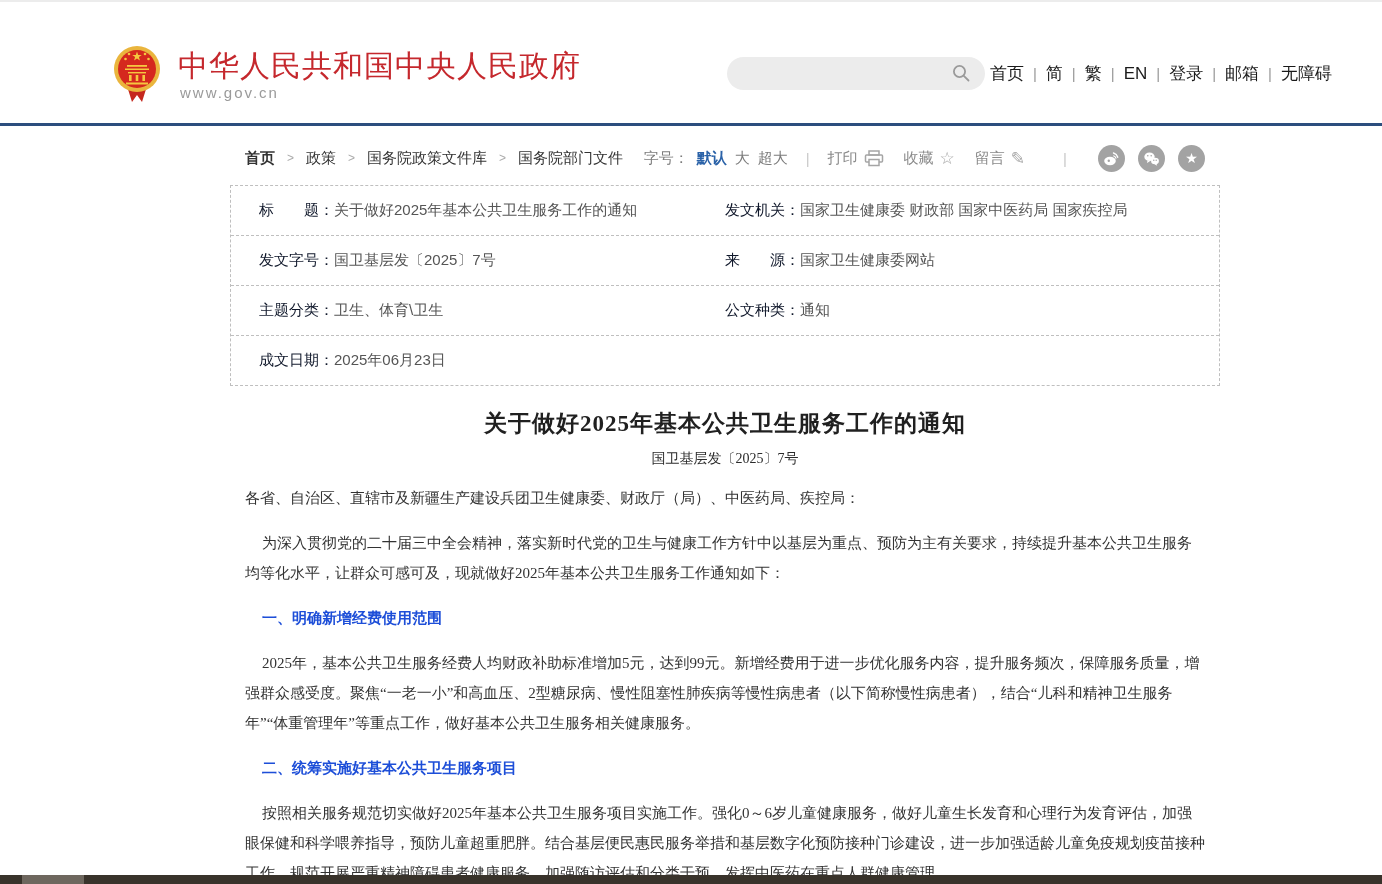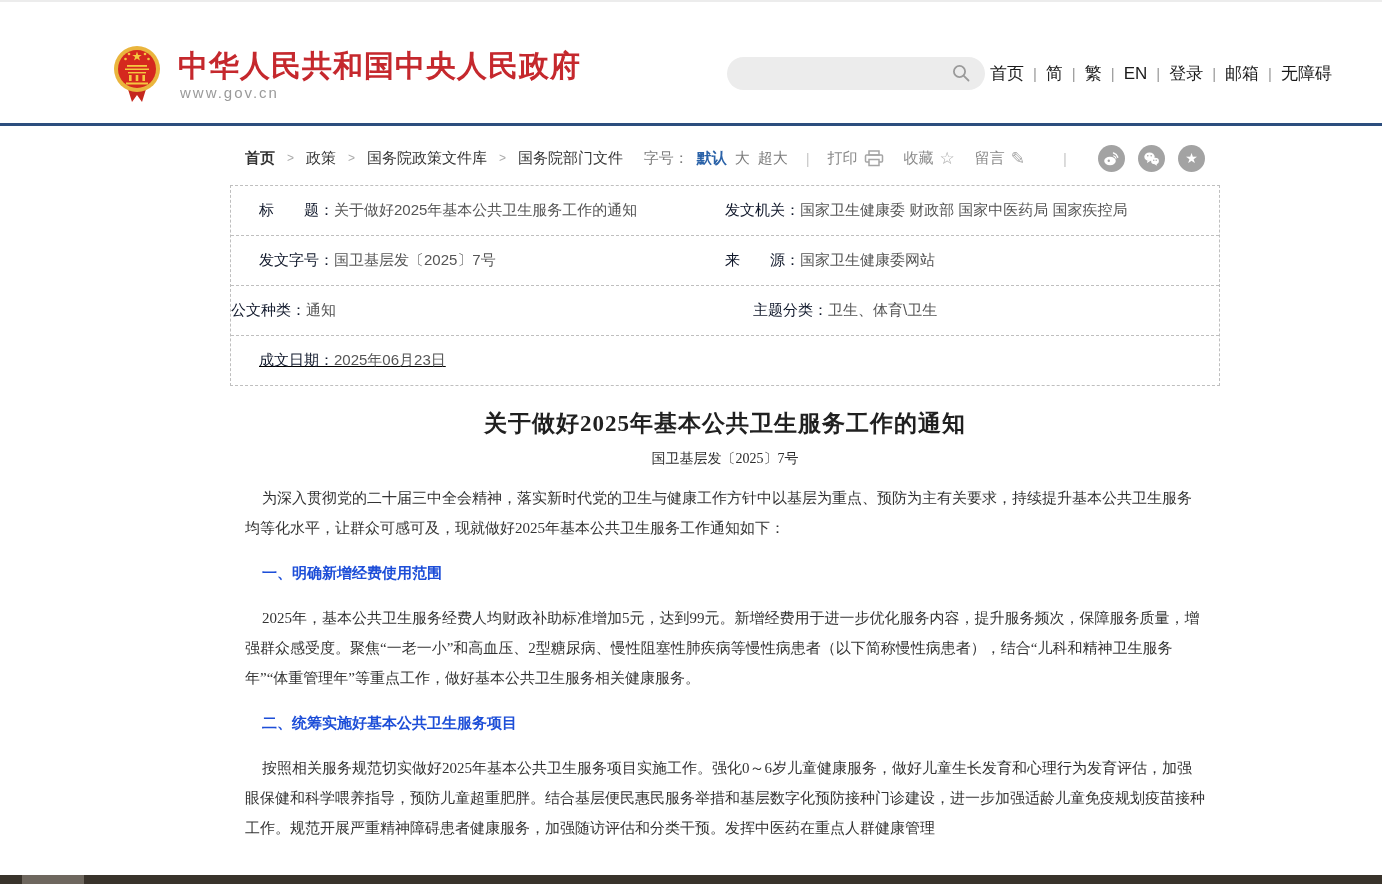--- a/index.html
+++ b/index.html
@@ -7,21 +7,21 @@
     width:1382px; height:884px; overflow:hidden; position:relative;
     background:#ffffff; font-family:"Liberation Sans", sans-serif;
   }
   .topline { height:2px; background:#ececec; }
 
   
   .site-header { position:relative; height:121px; border-bottom:3px solid #2c4e7e; background:#fff; }
   .emblem { position:absolute; left:113px; top:42px; width:48px; height:62px; }
   .site-title {
     position:absolute; left:178px; top:44px;
-    font-size:30px; font-weight:bold; color:#c5282d; letter-spacing:1px;
+    font-size:30px; font-weight:normal; color:#c5282d; letter-spacing:1px;
   }
   .site-url {
     position:absolute; left:180px; top:82px;
     font-size:15px; color:#9a9a9a; letter-spacing:2px;text-align:right;
   }
   .search-box {
     position:absolute; left:727px; top:55px; width:258px; height:33px;
     background:#ececec; border-radius:17px; display:flex; align-items:center;
   }
   .search-box input {
@@ -61,21 +61,21 @@
   .share-group { display:flex; align-items:center; }
   .share-circle {
     width:27px; height:27px; border-radius:50%; background:#a3a3a3;
     display:flex; align-items:center; justify-content:center; margin-left:13px; cursor:pointer;
   }
   .share-star { color:#fff; font-size:14px; line-height:1; }
 
   
   .meta-table { margin-top:13px; border:1px dashed #bfbfbf; }
   .meta-row { display:flex; border-bottom:1px dashed #bfbfbf; padding:15px 0; }
-  .meta-row:last-child { border-bottom:none;text-decoration:underline; }
+  .meta-row:last-child { border-bottom:none; }
   .meta-cell { width:50%; display:flex; font-size:15px; box-sizing:border-box; }
   .meta-cell.left { padding-left:28px; }
   .meta-label { color:#0f172a; white-space:pre; flex:none; }
   .meta-value { color:#555; }
 
   
   .art-title {
     margin:22px 0 0 0; text-align:center;
     font-family:"Liberation Serif","DejaVu Serif",serif;
     font-size:23px; font-weight:bold; color:#202020; letter-spacing:1px;
@@ -233,45 +233,46 @@
       <div class="meta-cell left">
         <span class="meta-label">发文字号：</span>
         <span class="meta-value">国卫基层发〔2025〕7号</span>
       </div>
       <div class="meta-cell">
         <span class="meta-label">来　　源：</span>
         <span class="meta-value">国家卫生健康委网站</span>
       </div>
     </div>
     <div class="meta-row">
+      <div class="meta-cell left">
+        <span class="meta-label">主题分类：</span>
+        <span class="meta-value">卫生、体育\卫生</span>
+      </div>
       <div class="meta-cell">
         <span class="meta-label">公文种类：</span>
         <span class="meta-value">通知</span>
       </div>
-      <div class="meta-cell left">
-        <span class="meta-label">主题分类：</span>
-        <span class="meta-value">卫生、体育\卫生</span>
-      </div>
     </div>
     <div class="meta-row">
       <div class="meta-cell left">
         <span class="meta-label">成文日期：</span>
         <span class="meta-value">2025年06月23日</span>
       </div>
       <div class="meta-cell">
         <span class="meta-label"></span>
         <span class="meta-value"></span>
       </div>
     </div>
   </div>
 
   <h1 class="art-title">关于做好2025年基本公共卫生服务工作的通知</h1>
   <div class="art-docnum">国卫基层发〔2025〕7号</div>
 
   <div class="art-body">
+    <p>各省、自治区、直辖市及新疆生产建设兵团卫生健康委、财政厅（局）、中医药局、疾控局：</p>
     <p class="indent">为深入贯彻党的二十届三中全会精神，落实新时代党的卫生与健康工作方针中以基层为重点、预防为主有关要求，持续提升基本公共卫生服务均等化水平，让群众可感可及，现就做好2025年基本公共卫生服务工作通知如下：</p>
     <p class="indent heading">一、明确新增经费使用范围</p>
     <p class="indent">2025年，基本公共卫生服务经费人均财政补助标准增加5元，达到99元。新增经费用于进一步优化服务内容，提升服务频次，保障服务质量，增强群众感受度。聚焦“一老一小”和高血压、2型糖尿病、慢性阻塞性肺疾病等慢性病患者（以下简称慢性病患者），结合“儿科和精神卫生服务年”“体重管理年”等重点工作，做好基本公共卫生服务相关健康服务。</p>
     <p class="indent heading">二、统筹实施好基本公共卫生服务项目</p>
     <p class="indent">按照相关服务规范切实做好2025年基本公共卫生服务项目实施工作。强化0～6岁儿童健康服务，做好儿童生长发育和心理行为发育评估，加强眼保健和科学喂养指导，预防儿童超重肥胖。结合基层便民惠民服务举措和基层数字化预防接种门诊建设，进一步加强适龄儿童免疫规划疫苗接种工作。规范开展严重精神障碍患者健康服务，加强随访评估和分类干预。发挥中医药在重点人群健康管理</p>
   </div>
 
 </div>
 
 <div class="bottom-bar">

